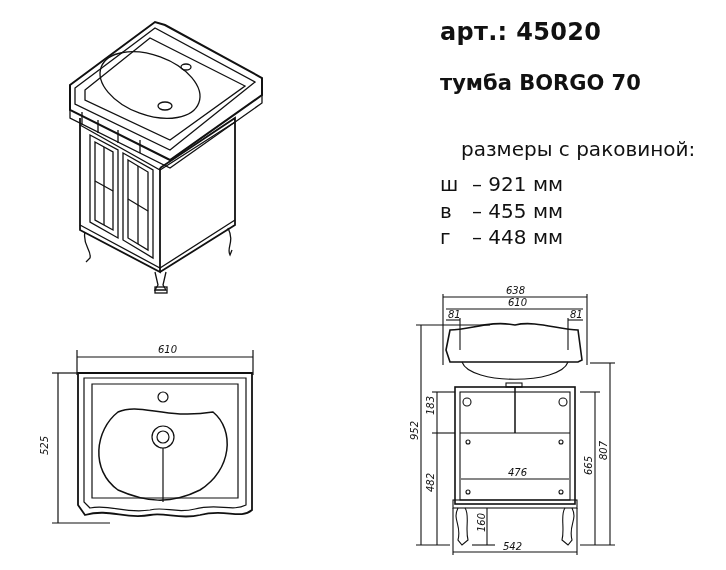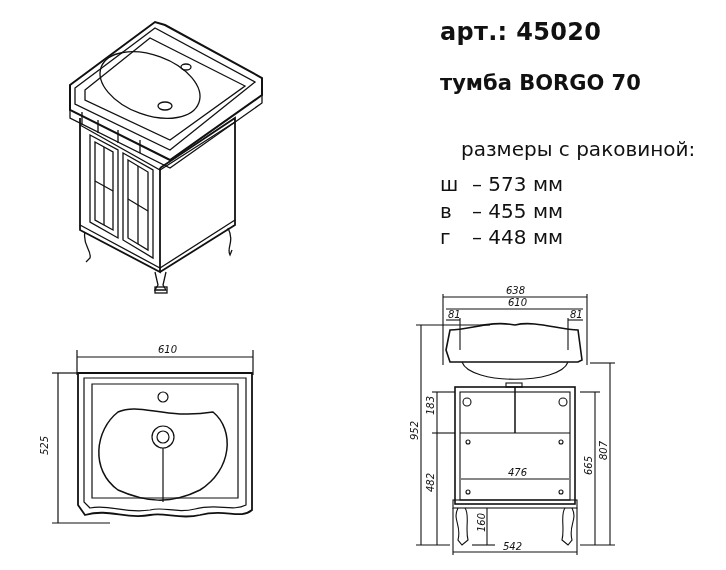--- a/index.html
+++ b/index.html
@@ -14,21 +14,21 @@
   svg { position:absolute; left:0; top:0; }
   .dimtxt { font-family:"DejaVu Sans", sans-serif; font-size:10px; font-style:italic; fill:#111; }
 </style>
 </head>
 <body>
 
 <div class="abs title">арт.: 45020</div>
 <div class="abs subtitle">тумба BORGO 70</div>
 <div class="abs sizes-head">размеры с раковиной:</div>
 <div class="abs dim-row" style="top:172px">
-  <span class="k">ш</span><span class="v">– 573 мм</span>
+  <span class="k">ш</span><span class="v">– 921 мм</span>
 </div>
 <div class="abs dim-row" style="top:199px">
   <span class="k">в</span><span class="v">– 455 мм</span>
 </div>
 <div class="abs dim-row" style="top:225px">
   <span class="k">г</span><span class="v">– 448 мм</span>
 </div>
 
 <svg width="726" height="570" fill="none" stroke="#111" stroke-width="1.3">
 

